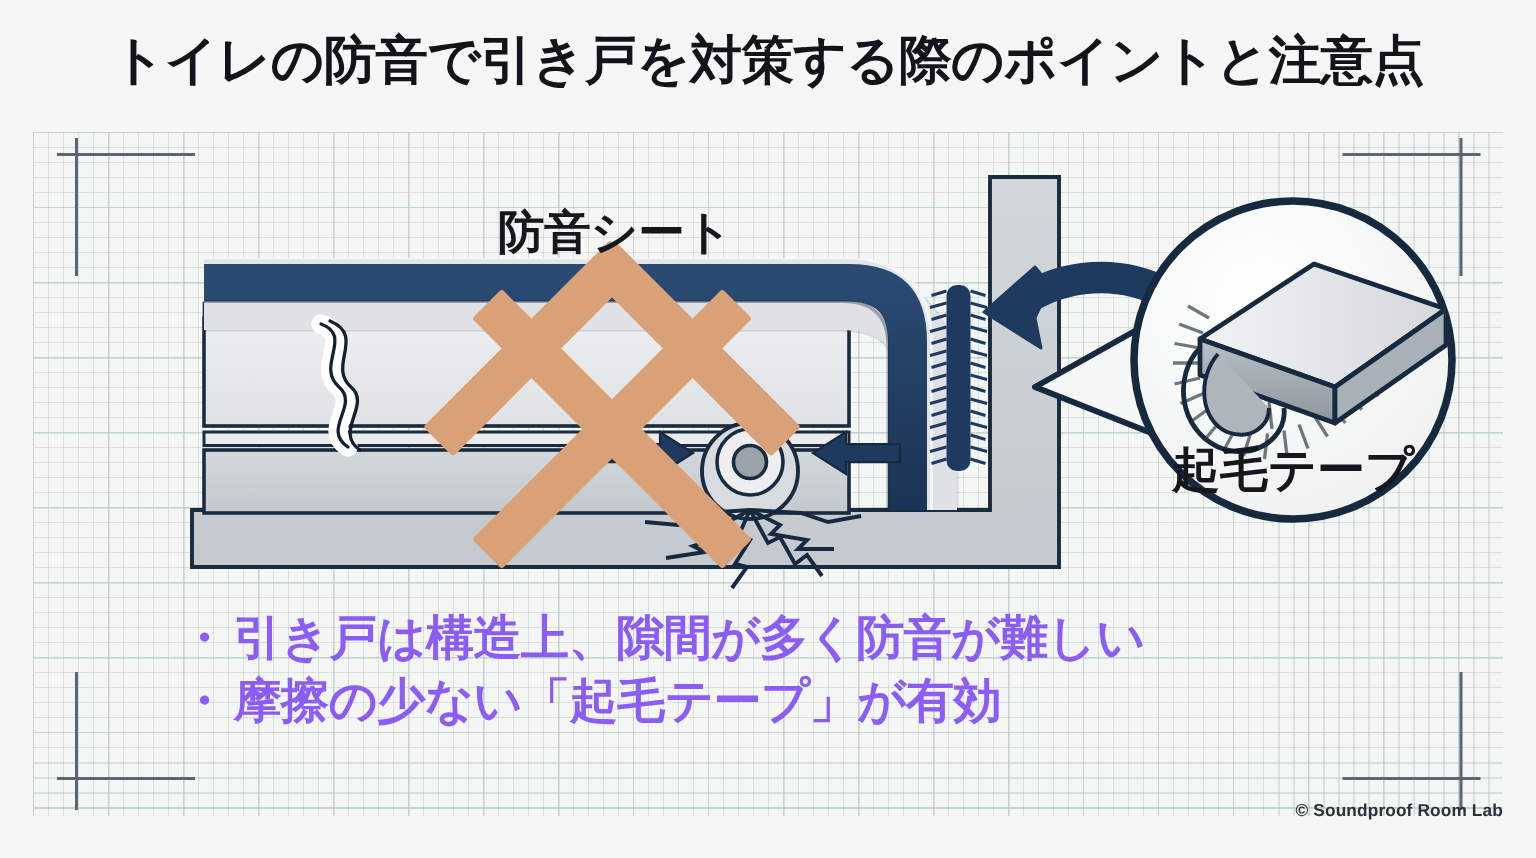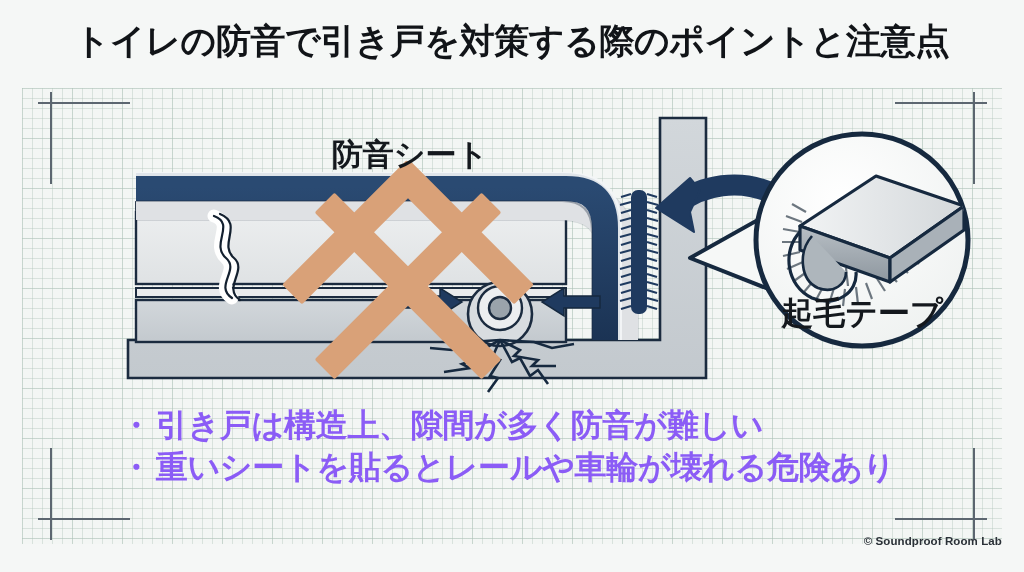--- a/index.html
+++ b/index.html
@@ -314,19 +314,19 @@
     </g>
 
     <text x="410" y="165" text-anchor="middle" font-family="'Liberation Sans', 'DejaVu Sans', sans-serif" font-size="31" font-weight="bold" fill="#14181d">防音シート</text>
   </svg>
 
   <div id="bullets">
     <div class="bullet">
       <span class="dot">・</span><span>引き戸は構造上、隙間が多く防音が難しい</span>
     </div>
     <div class="bullet">
-      <span class="dot">・</span><span>重いシートを貼るとレールや車輪が壊れる危険あり</span>
+      <span class="dot">・</span><span>摩擦の少ない「起毛テープ」が有効</span>
     </div>
   </div>
 
   <div id="footer">© Soundproof Room Lab</div>
 
 </div>
 
 </body></html>

